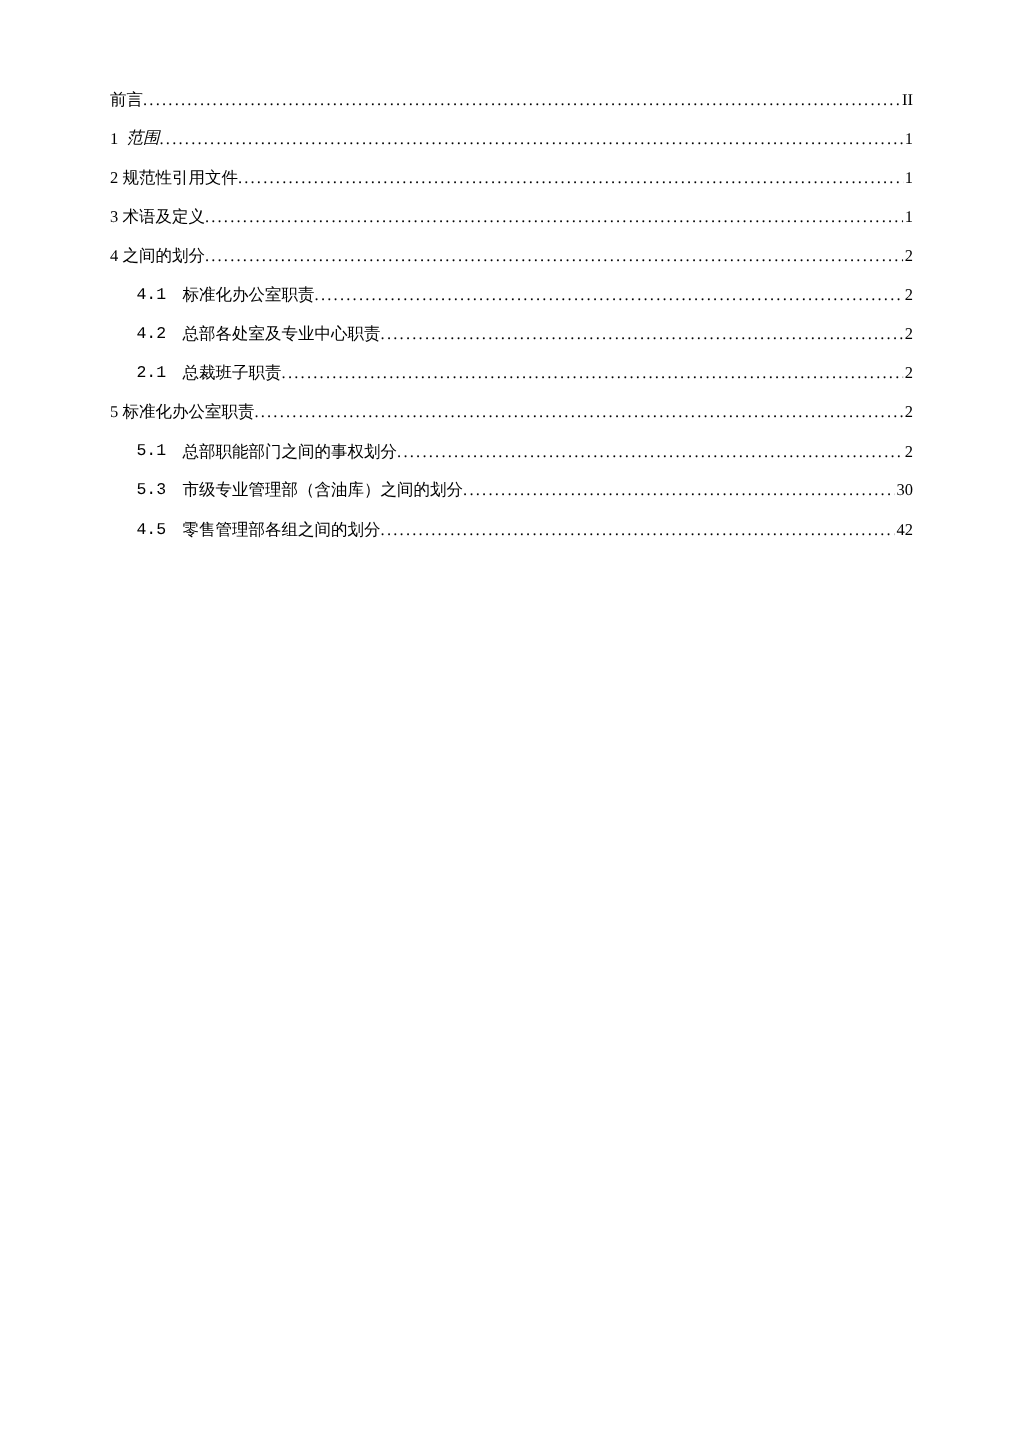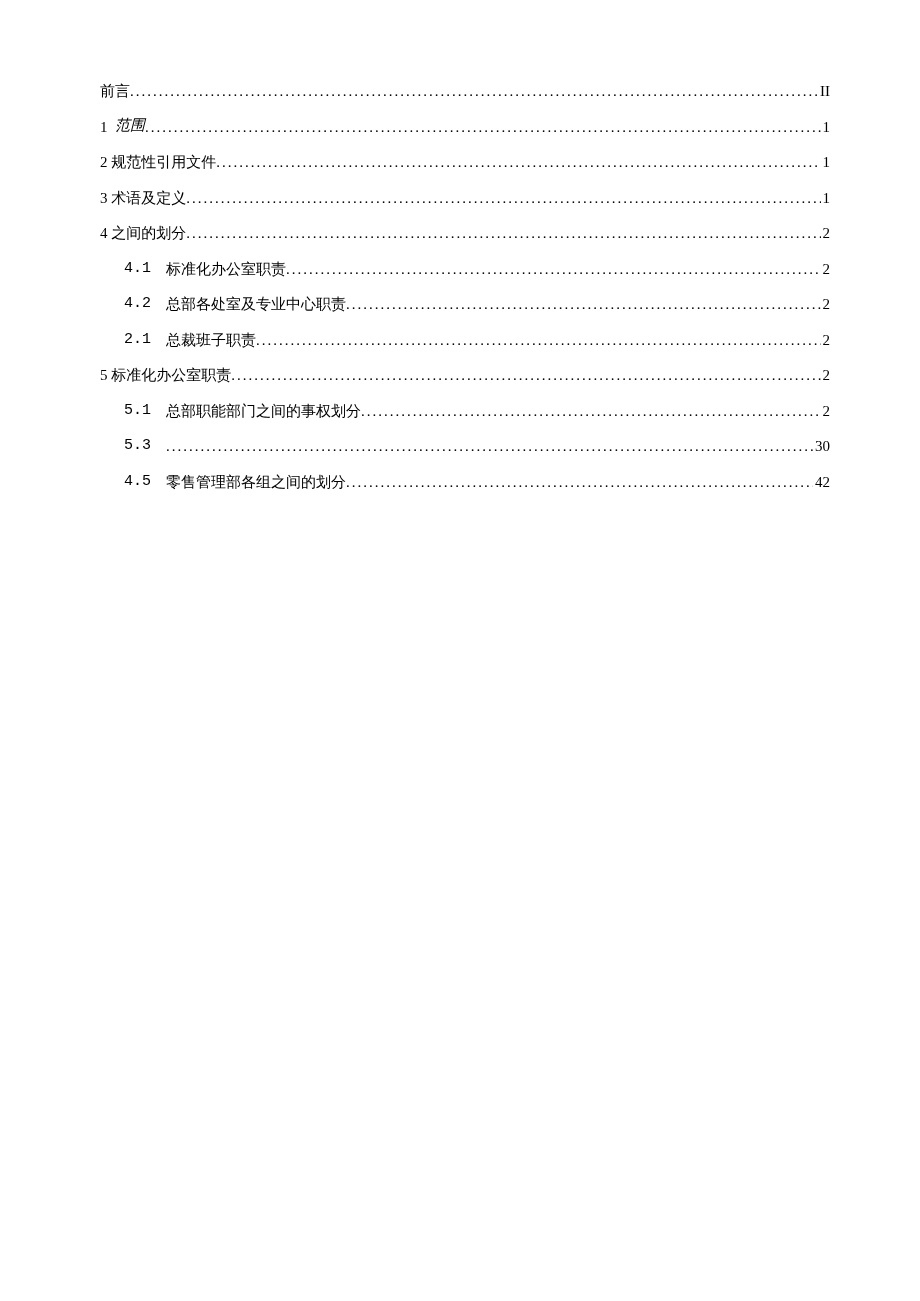--- a/index.html
+++ b/index.html
@@ -120,20 +120,21 @@
   <div class="toc-entry sub">
     <span class="toc-num">5.1</span>
     <span class="toc-label">总部职能部门之间的事权划分</span>
     <span class="toc-dots"></span>
     <span class="toc-page">2</span>
   </div>
 
 
   <div class="toc-entry sub">
     <span class="toc-num">5.3</span>
+    <span class="toc-label">市级专业管理部（含油库）之间的划分</span>
     <span class="toc-dots"></span>
     <span class="toc-page">30</span>
   </div>
 
   <div class="toc-entry sub">
     <span class="toc-num">4.5</span>
     <span class="toc-label">零售管理部各组之间的划分</span>
     <span class="toc-dots"></span>
     <span class="toc-page">42</span>
   </div>

